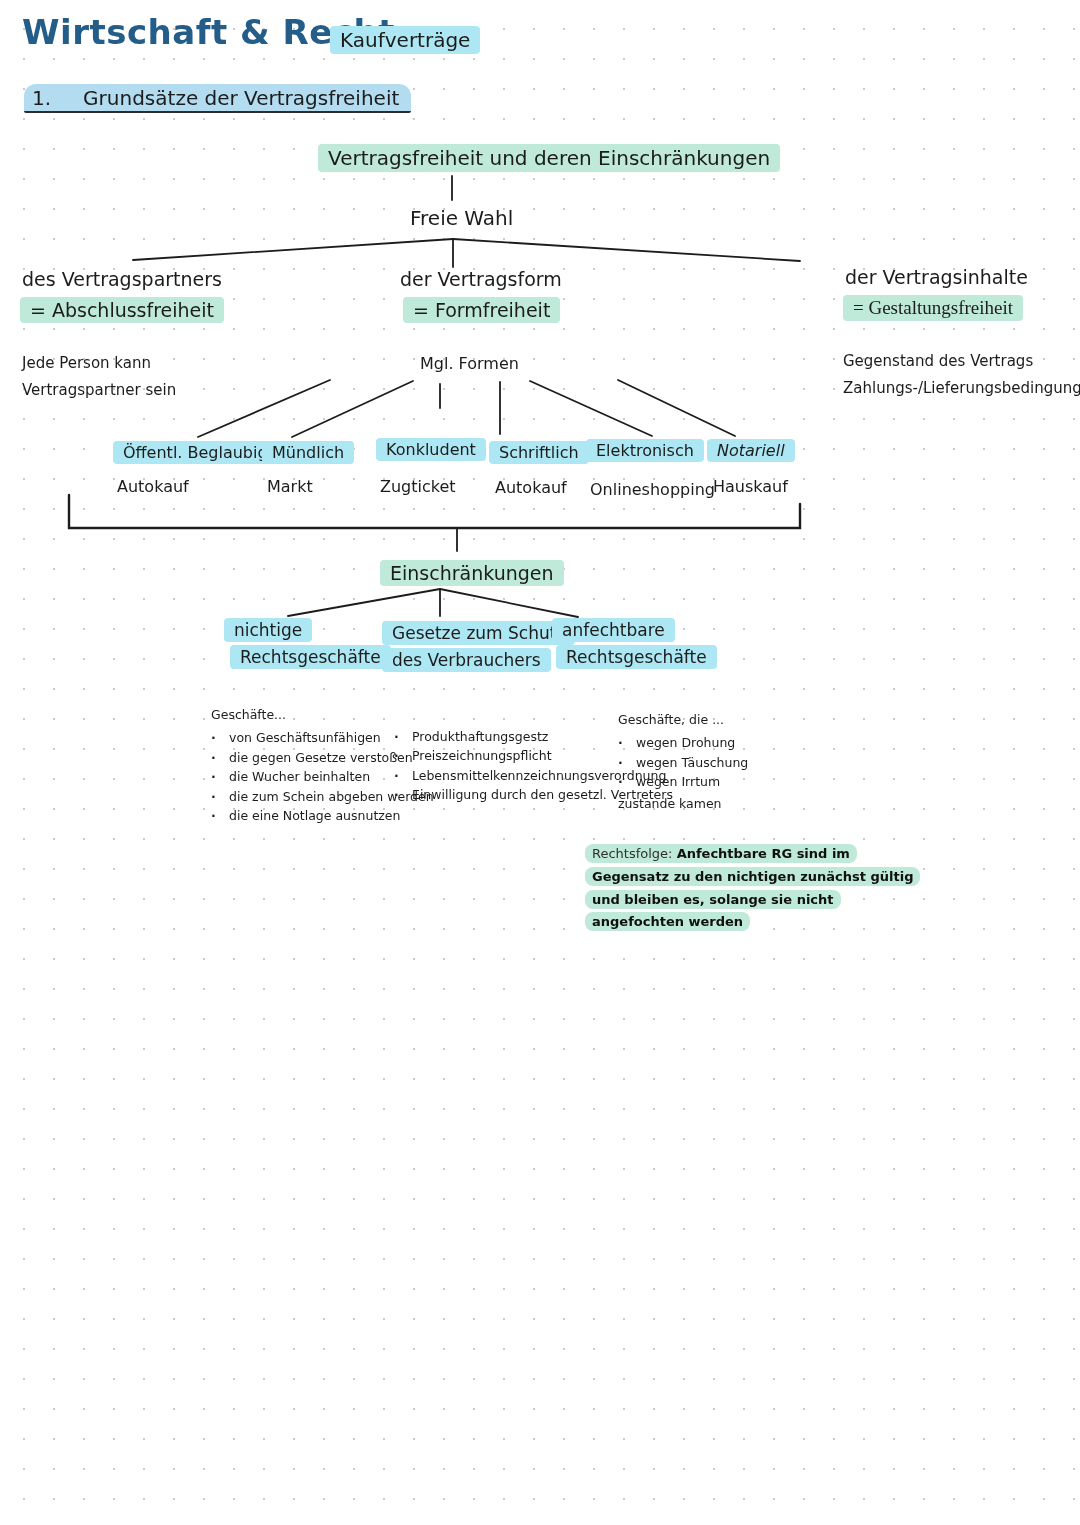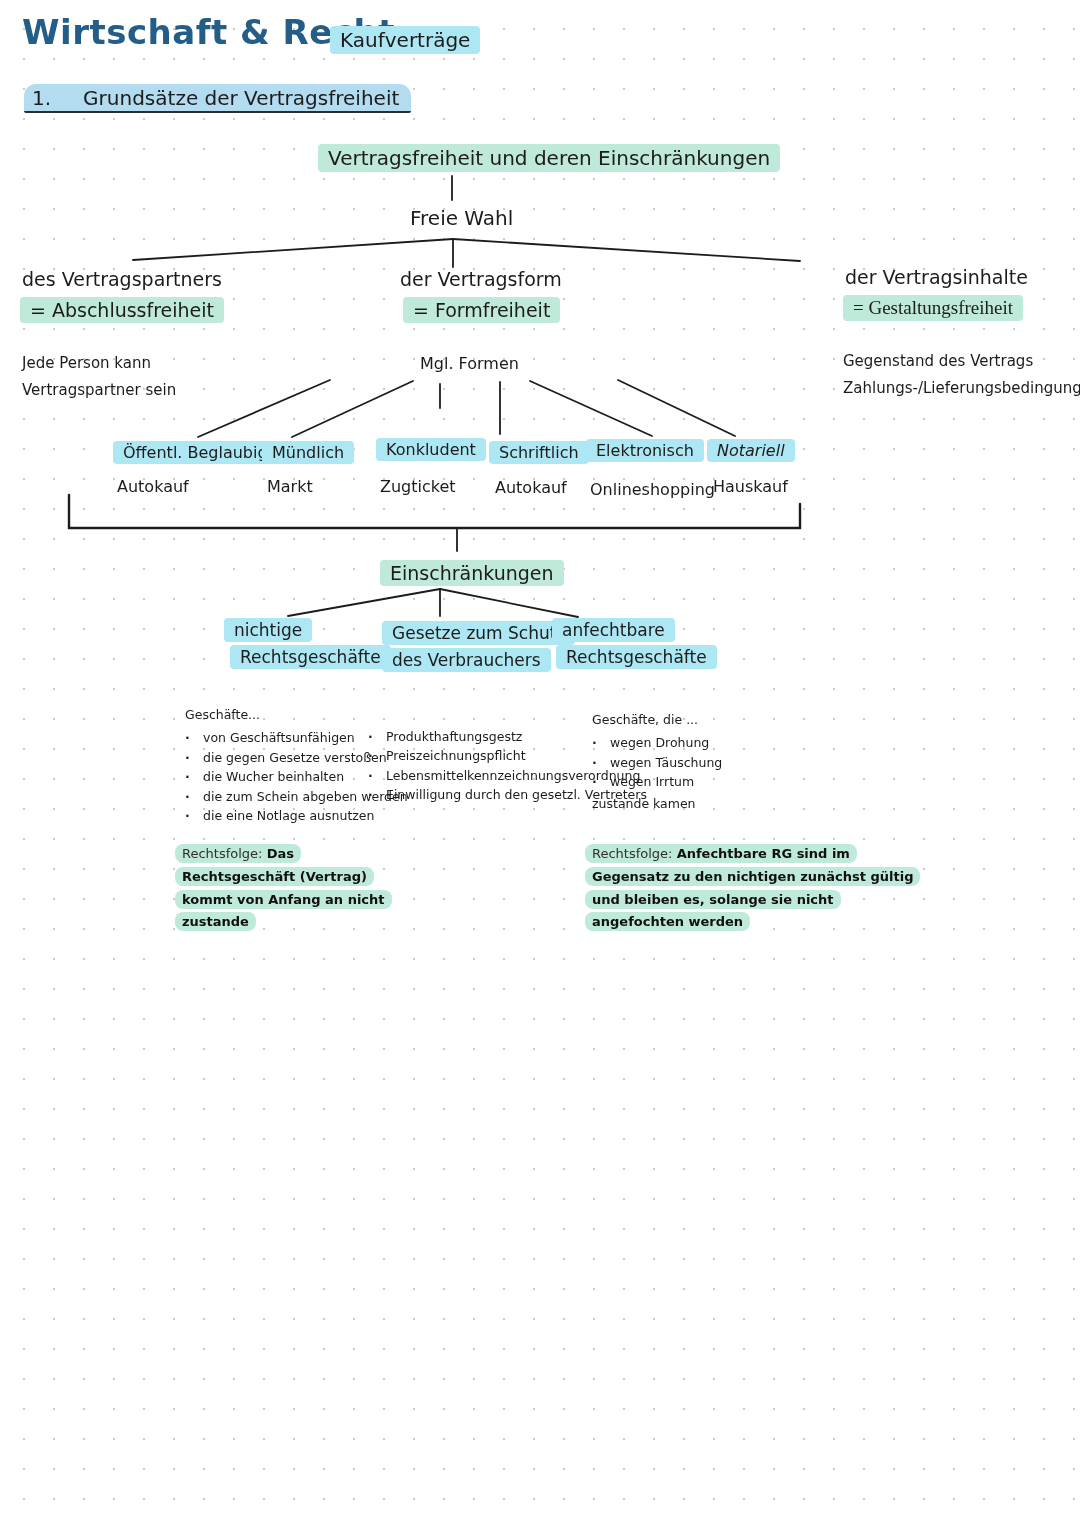--- a/index.html
+++ b/index.html
@@ -44,21 +44,21 @@
 
   .node-lg{font-size:20px;font-weight:500;}
   .node-md{font-size:19px;font-weight:500;}
   .plain{white-space:nowrap;}
   .small-note{font-size:15px;line-height:1.8;white-space:nowrap;}
   .form-pill{font-size:16px;font-weight:500;}
   .form-example{font-size:16px;white-space:nowrap;}
   .sub-pill{font-size:17px;font-weight:500;}
   .stack .pill{margin-bottom:3px;}
 
-  .blist{font-size:12.5px;line-height:1.55;}
+  .blist{font-size:12.5px;line-height:1.55;margin-left:26px;}
   .blist .hdr{margin-bottom:4px;white-space:nowrap;}
   .blist .item{display:flex;white-space:nowrap;}
   .blist .item::before{content:"·";font-weight:bold;width:18px;flex:0 0 18px;text-align:left;}
   .blist .ftr{margin-top:2px;white-space:nowrap;}
 
   .note{font-size:13px;line-height:1.75;}
   .note .run{
     background:#bfead9;
     padding:2px 7px;
     border-radius:8px;
@@ -196,23 +196,19 @@
   </div>
 
   <div class="abs blist" style="left:592px;top:710px;">
     <div class="hdr">Geschäfte, die ...</div>
     <div class="item">wegen Drohung</div>
     <div class="item">wegen Täuschung</div>
     <div class="item">wegen Irrtum</div>
     <div class="ftr">zustande kamen</div>
   </div>
 
-  <div class="abs note" style="left:175px;top:843px;width:232px;">
-    <span class="run"><span class="lbl">Rechtsfolge:</span>
-      <span class="txt">Das Rechtsgeschäft (Vertrag) kommt von Anfang an nicht zustande</span></span>
-  </div>
 
   <div class="abs note" style="left:585px;top:843px;width:342px;">
     <span class="run"><span class="lbl">Rechtsfolge:</span>
       <span class="txt">Anfechtbare RG sind im Gegensatz zu den nichtigen zunächst gültig und bleiben es, solange sie nicht angefochten werden</span></span>
   </div>
 
 </div>
 
 </body></html>

